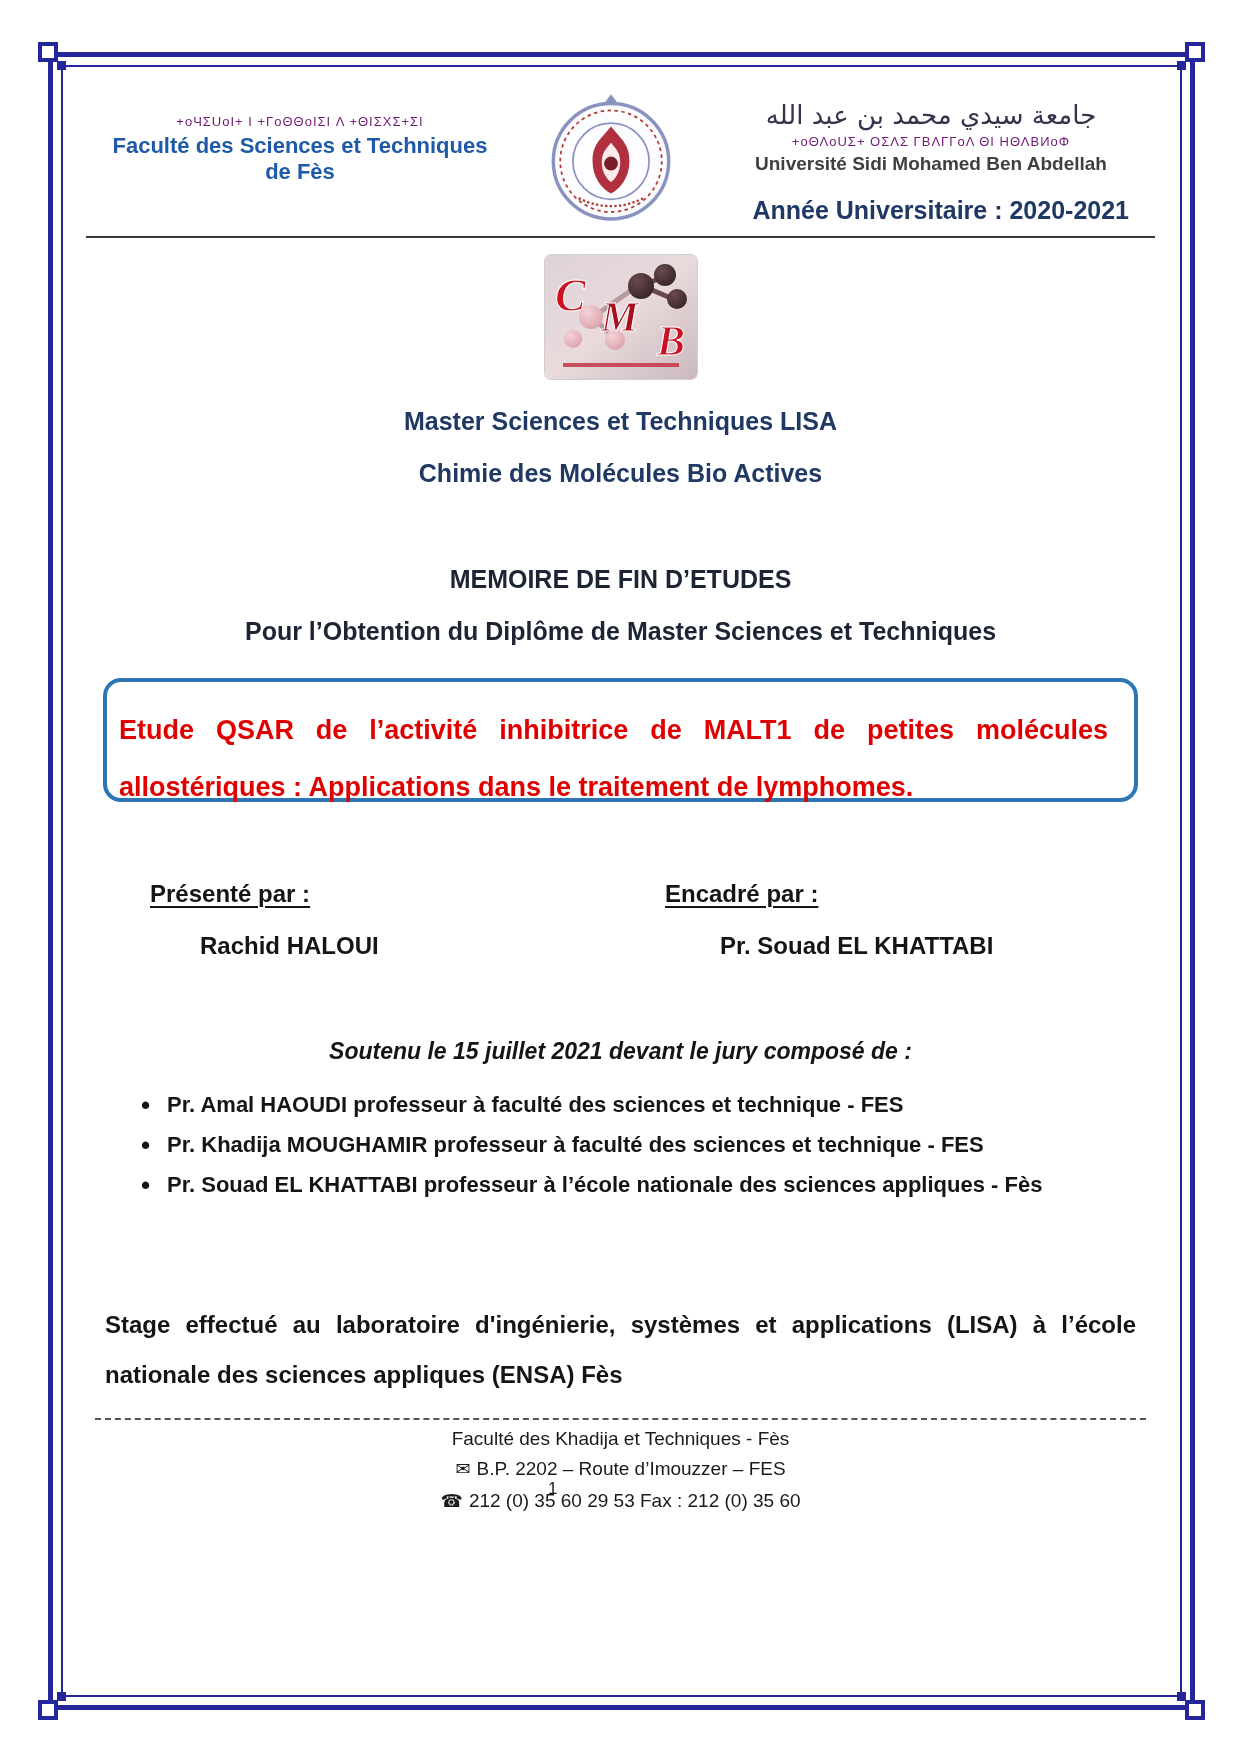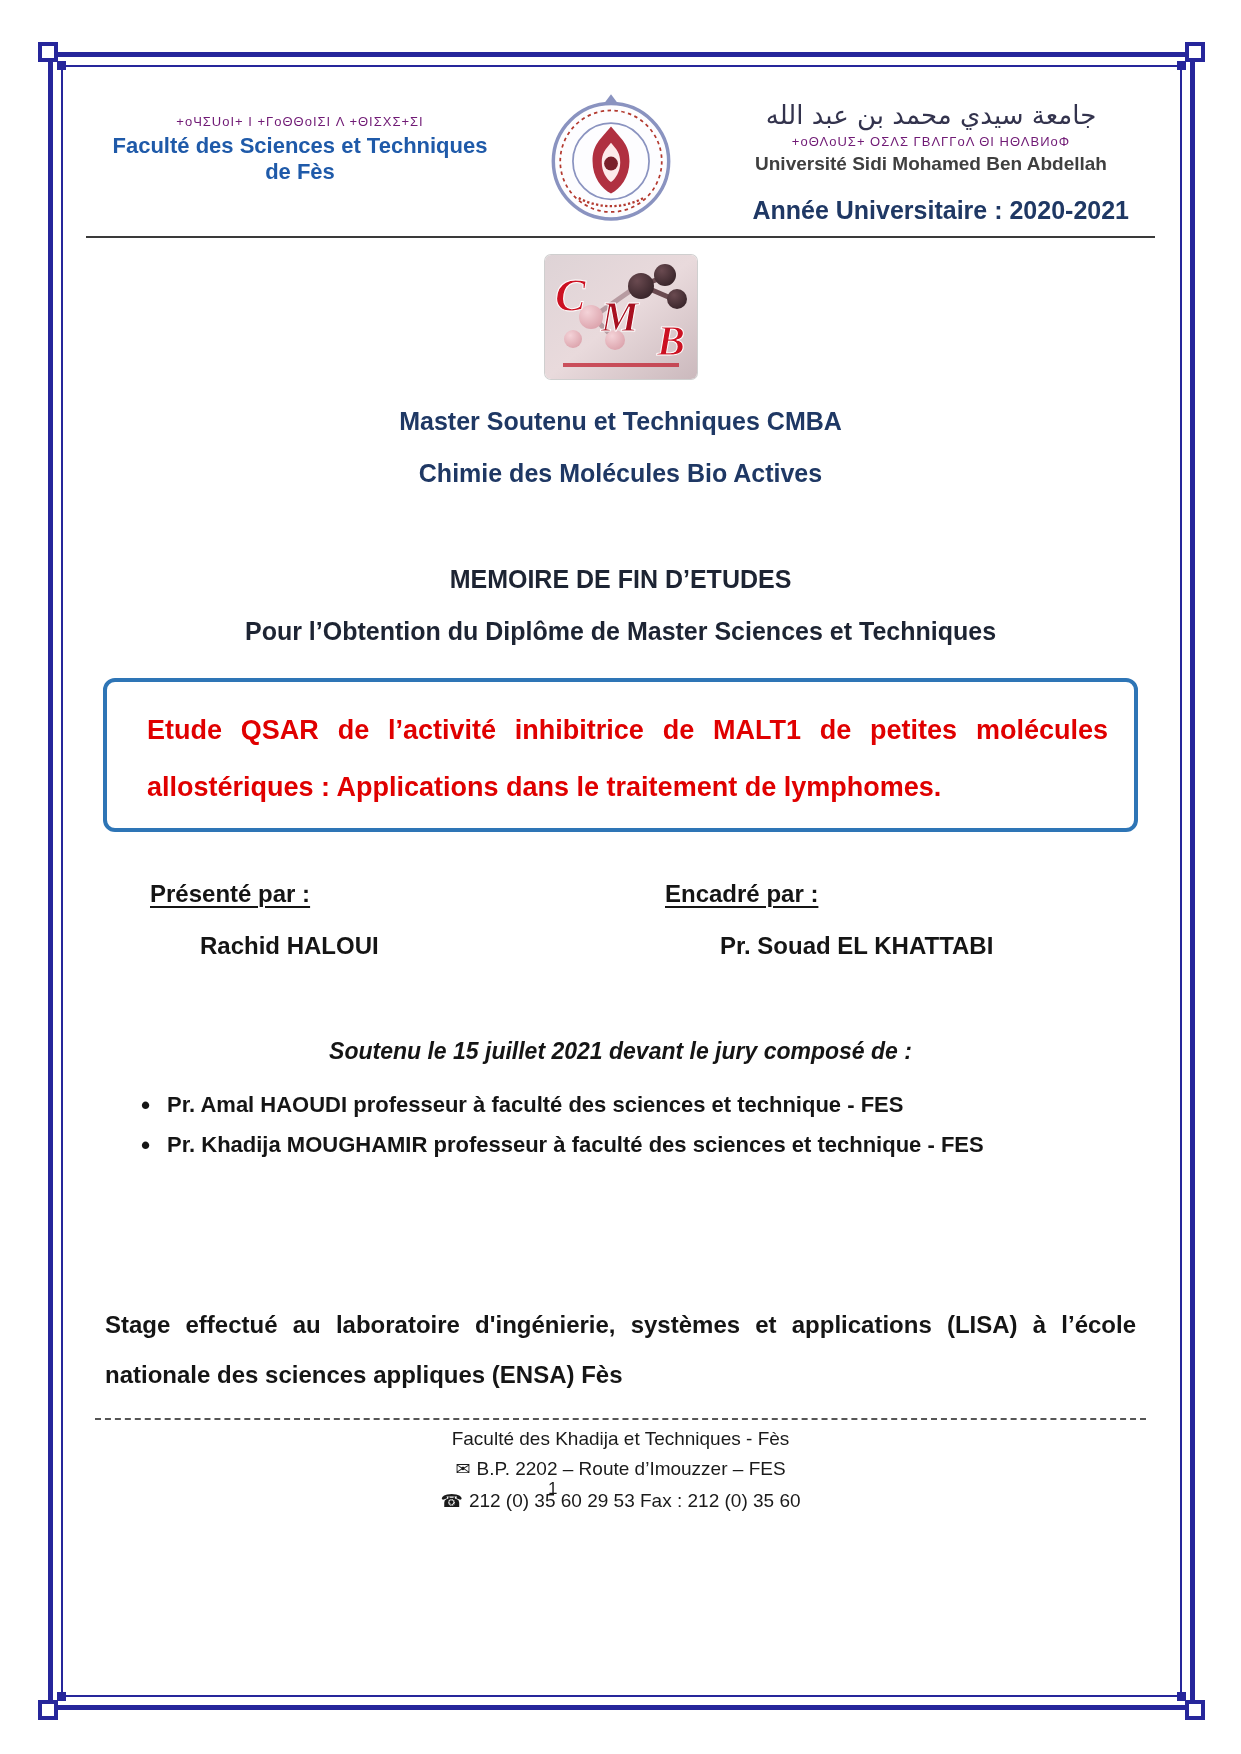--- a/index.html
+++ b/index.html
@@ -52,23 +52,23 @@
 
   
   .center-line{position:absolute;left:105px;right:105px;text-align:center;font-weight:bold;}
   .master1{top:407px;font-size:25px;color:var(--navy-text);}
   .master2{top:459px;font-size:25px;color:var(--navy-text);}
   .memoire{top:565px;font-size:25px;color:var(--near-black);}
   .memoire-sub{top:617px;font-size:25px;color:var(--near-black);}
 
   
   .thesis-box{
-    position:absolute;top:678px;left:103px;right:103px;height:154px;
-    border:4px solid var(--box-border);border-radius:12px;
-    padding:20px 26px 0 40px;
+    position:absolute;top:678px;left:103px;right:103px;height:124px;
+    border:4px solid var(--box-border);border-radius:18px;
+    padding:20px 26px 0 12px;
   }
   .thesis-title{
     font-size:27px;font-weight:bold;color:var(--red);
     text-align:justify;line-height:2.1;
   }
 
   
   .plabel{position:absolute;font-size:24px;font-weight:bold;color:#151515;text-decoration:underline;text-decoration-thickness:2px;text-underline-offset:4px;}
   .pname{position:absolute;font-size:24px;font-weight:bold;color:#151515;}
   .presented-label{top:880px;left:150px;}
@@ -165,39 +165,40 @@
       <circle cx="46" cy="62" r="12" fill="url(#pink)"></circle>
       <circle cx="70" cy="85" r="10" fill="url(#pink)"></circle>
       <circle cx="28" cy="84" r="9" fill="url(#pink)"></circle>
       <rect x="18" y="108" width="116" height="4" fill="#c02030" opacity="0.75"></rect>
       <text x="10" y="56" font-family="Liberation Serif, serif" font-style="italic" font-weight="bold" font-size="46" fill="#cc1122" stroke="#ffffff" stroke-width="1">C</text>
       <text x="56" y="76" font-family="Liberation Serif, serif" font-style="italic" font-weight="bold" font-size="42" fill="#a81020" stroke="#ffffff" stroke-width="1">M</text>
       <text x="112" y="100" font-family="Liberation Serif, serif" font-style="italic" font-weight="bold" font-size="42" fill="#cc1122" stroke="#ffffff" stroke-width="1">B</text>
     </svg>
   </div>
 
-  <div class="center-line master1">Master Soutenu et Techniques CMBA</div>
+  <div class="center-line master1">Master Sciences et Techniques LISA</div>
   <div class="center-line master2">Chimie des Molécules Bio Actives</div>
 
   <div class="center-line memoire">MEMOIRE DE FIN D’ETUDES</div>
   <div class="center-line memoire-sub">Pour l’Obtention du Diplôme de Master Sciences et Techniques</div>
 
   <div class="thesis-box">
     <div class="thesis-title">Etude QSAR de l’activité inhibitrice de MALT1 de petites molécules allostériques : Applications dans le traitement de lymphomes.</div>
   </div>
 
   <div class="plabel presented-label">Présenté par :</div>
   <div class="plabel supervised-label">Encadré par :</div>
   <div class="pname presented-name">Rachid HALOUI</div>
   <div class="pname supervised-name">Pr. Souad EL KHATTABI</div>
 
   <div class="jury-intro">Soutenu le 15 juillet 2021 devant le jury composé de :</div>
   <ul class="jury-list">
     <li>Pr. Amal HAOUDI professeur à faculté des sciences et technique - FES</li>
     <li>Pr. Khadija MOUGHAMIR professeur à faculté des sciences et technique - FES</li>
+    <li>Pr. Souad EL KHATTABI professeur à l’école nationale des sciences appliques - Fès</li>
   </ul>
 
   <div class="stage-par">Stage effectué au laboratoire d'ingénierie, systèmes et applications (LISA) à l’école nationale des sciences appliques (ENSA) Fès</div>
 
   <div class="dashed-rule"></div>
   <div class="foot-line f1">Faculté des Khadija et Techniques -  Fès</div>
   <div class="foot-line f2">
     <span class="foot-icon">✉</span><span>B.P. 2202 – Route d’Imouzzer – FES</span>
   </div>
   <div class="foot-line f3">

